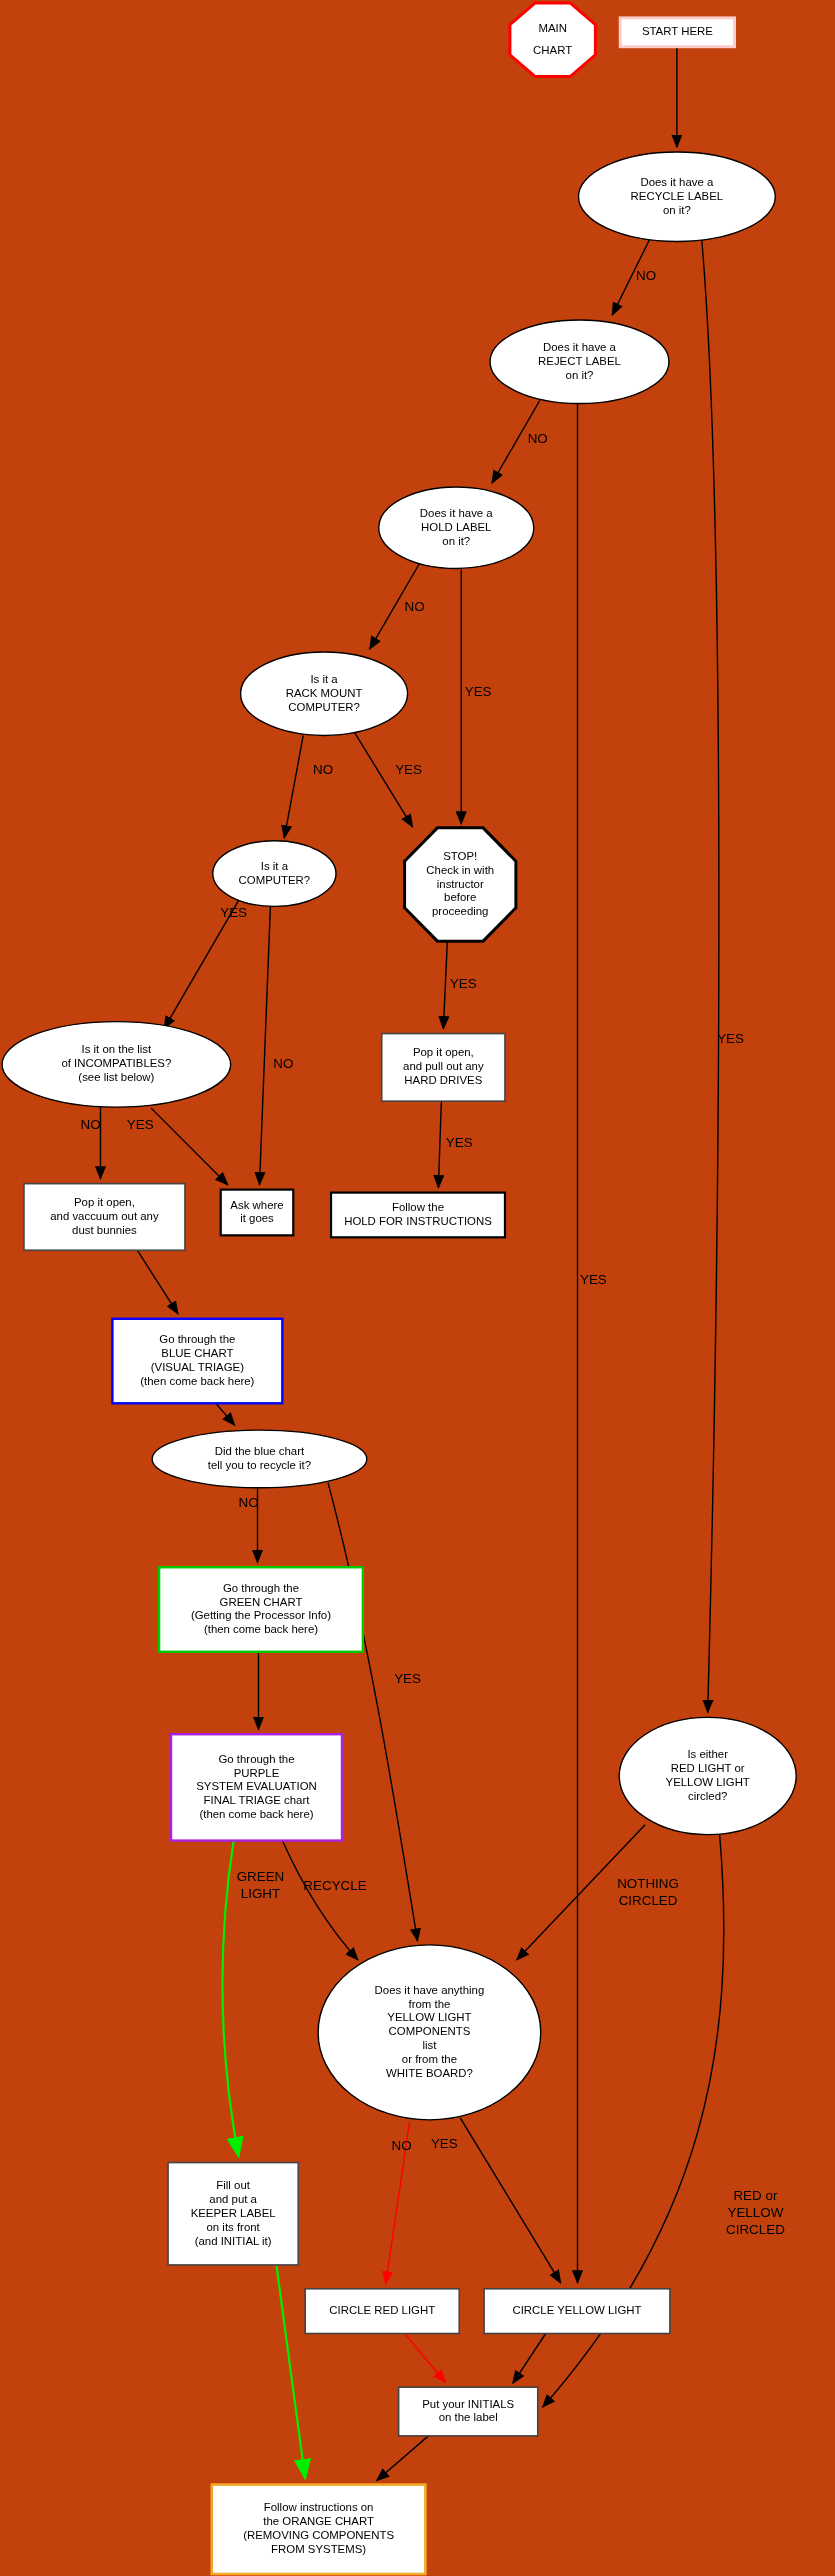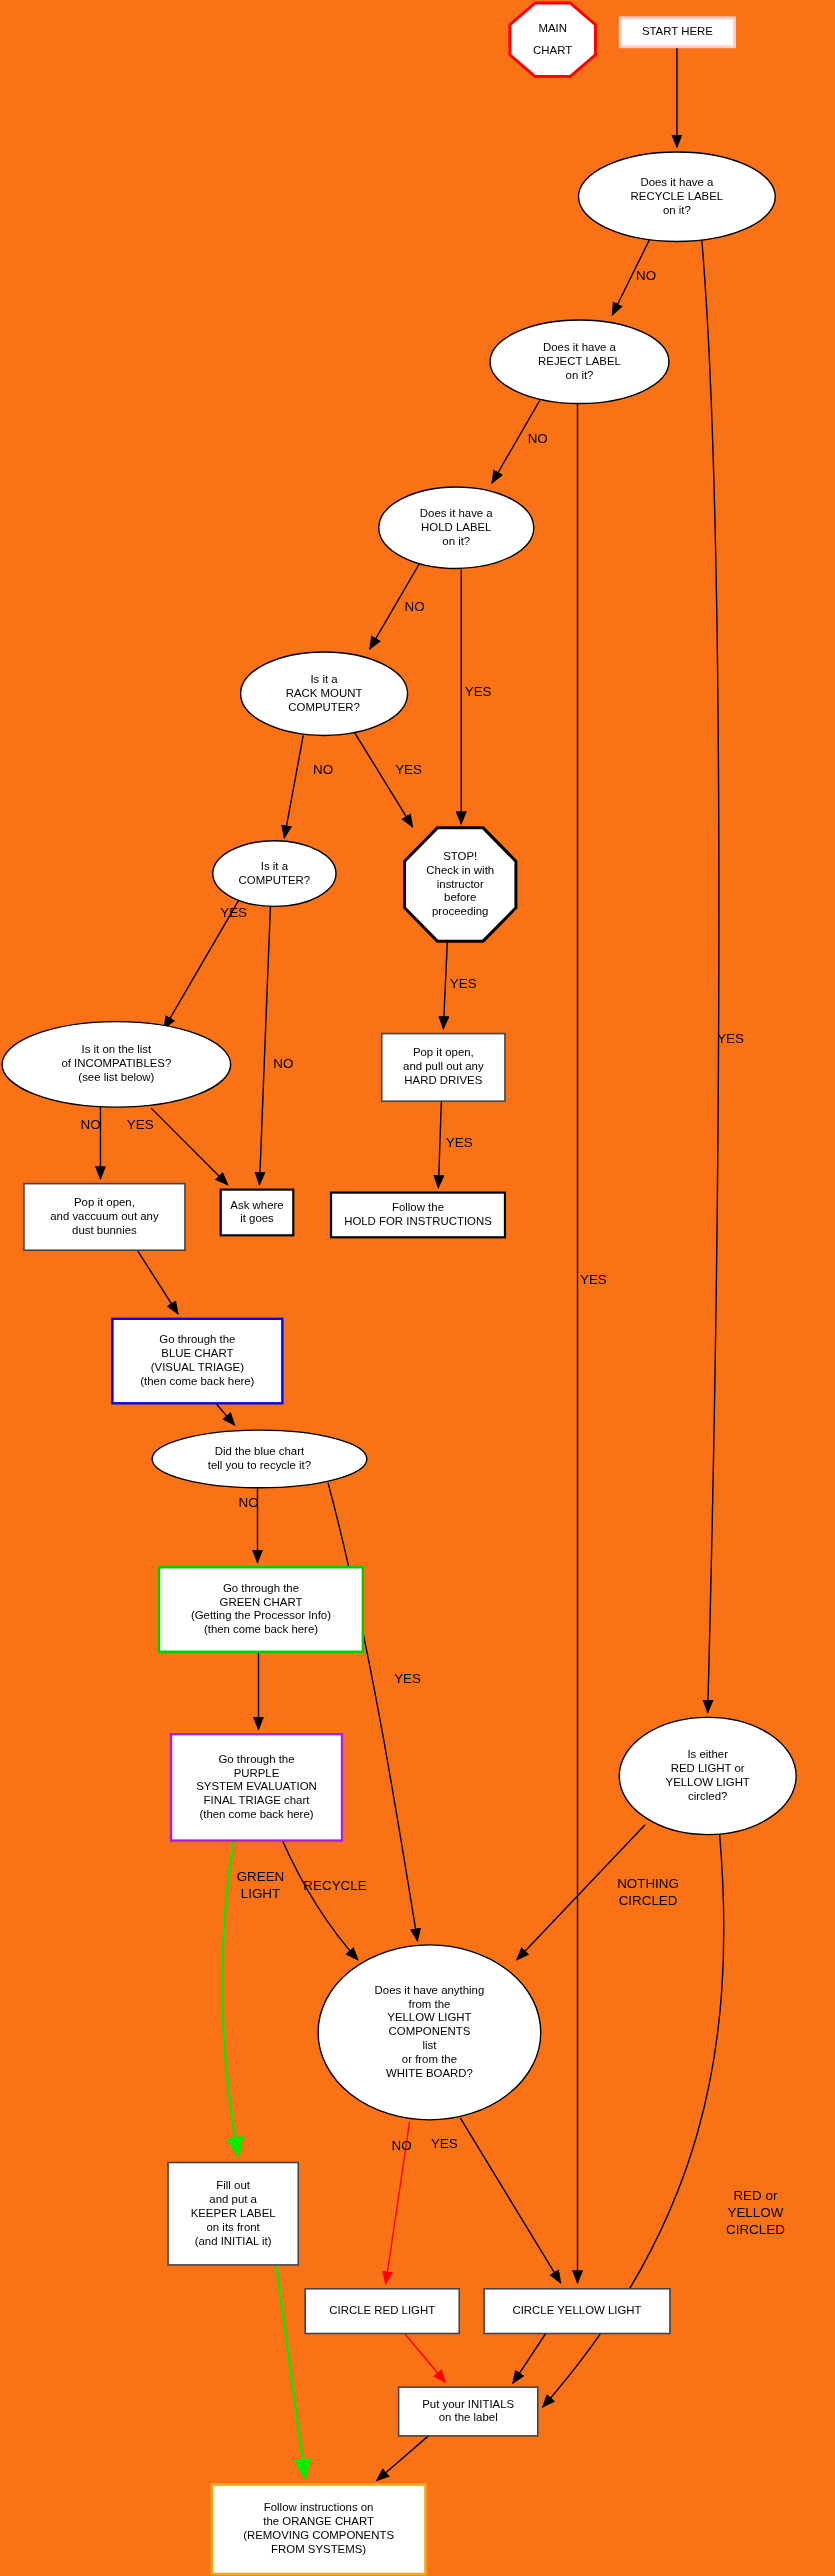--- a/index.html
+++ b/index.html
@@ -1,17 +1,17 @@
 <!DOCTYPE html>
 <html><head>
 <meta charset="utf-8">
 <style>
   html,body{margin:0;padding:0;background:#ffffff;}
   body{font-family:"Liberation Sans", sans-serif;}
-  #chart-root{position:relative;width:836px;height:2576px;background:#f97316;overflow:hidden;}
+  #chart-root{position:relative;width:836px;height:2576px;background:#c2410c;overflow:hidden;}
   svg#flow{position:absolute;left:0;top:0;width:836px;height:2576px;}
   text{font-family:"Liberation Sans", sans-serif;fill:#000000;}
   .nodetext{font-size:11.5px;text-anchor:middle;dominant-baseline:middle;}
   .edgelabel{font-size:13.5px;text-anchor:middle;dominant-baseline:middle;}
   .shape{fill:#ffffff;}
 </style>
 </head>
 <body>
 
 <div id="chart-root">

